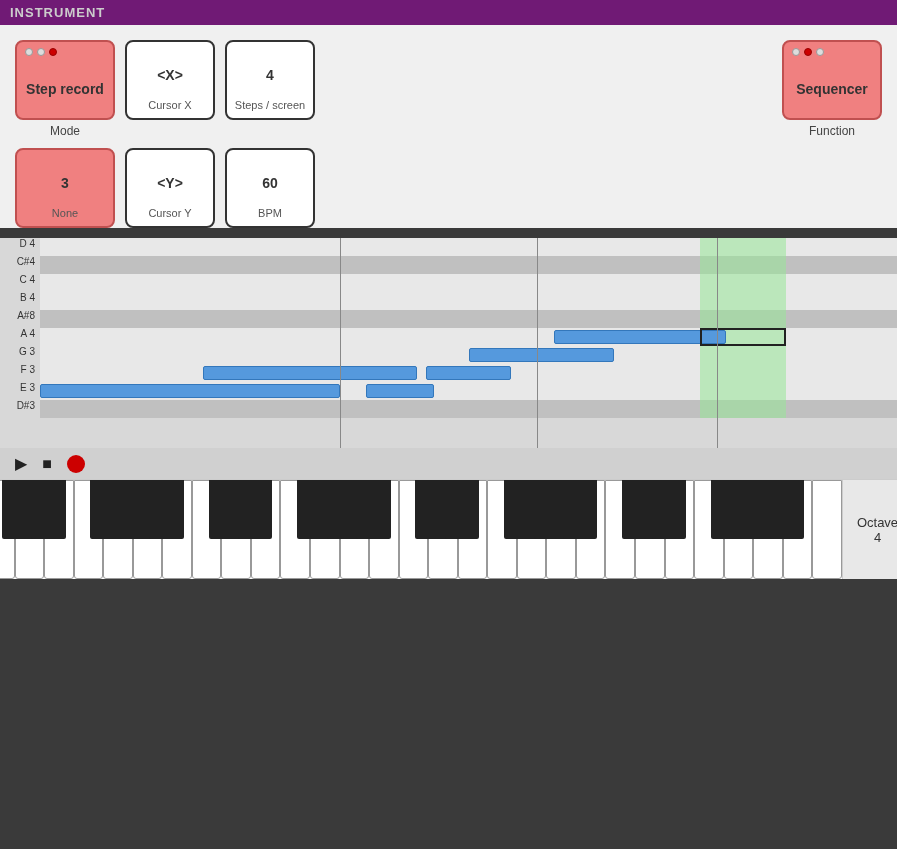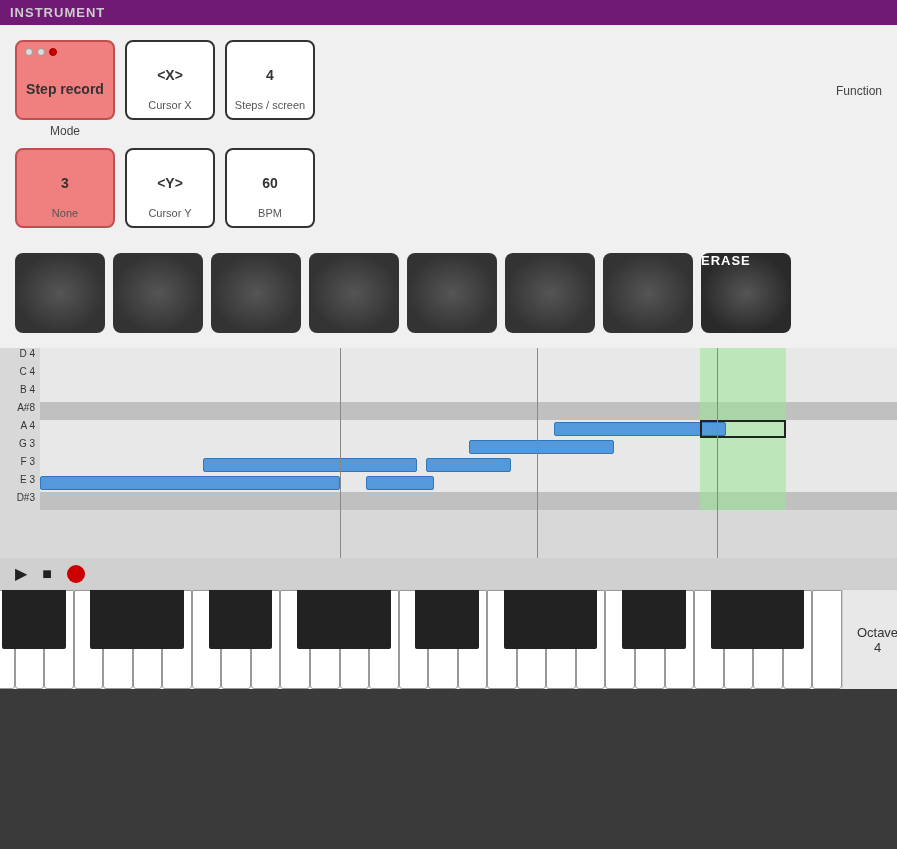--- a/index.html
+++ b/index.html
@@ -316,20 +316,28 @@
       <div class="control-group">
         <div class="control-button medium">
           <span class="btn-main-label">4</span>
           <span class="btn-sub-label">Steps / screen</span>
         </div>
       </div>
 
     </div>
 
     <div class="control-group">
+      <div class="control-button large pink">
+        <div class="control-dots">
+          <div class="dot"></div>
+          <div class="dot red-active"></div>
+          <div class="dot"></div>
+        </div>
+        <span class="btn-main-label">Sequencer</span>
+      </div>
       <span class="control-label">Function</span>
     </div>
   </div>
 
   <div class="controls-section">
     <div class="controls-left">
 
       <div class="control-group">
         <div class="control-button large pink">
           <span class="btn-main-label">3</span>
@@ -347,40 +355,36 @@
       <div class="control-group">
         <div class="control-button medium">
           <span class="btn-main-label">60</span>
           <span class="btn-sub-label">BPM</span>
         </div>
       </div>
 
     </div>
   </div>
 
-  <div class="pads-section">
-    <div class="pad"></div>
-    <div class="pad"></div>
-    <div class="pad"></div>
-    <div class="pad"></div>
-    <div class="pad"></div>
-    <div class="pad"></div>
-    <div class="pad"></div>
-    <div class="pad-erase">ERASE</div>
-  </div>
 
 </div>
 
 <div class="sequencer-outer">
 
   <div class="piano-roll" id="piano-roll-container" style="position: relative;">
 
   <div class="piano-row">
         <div class="note-label">D 4</div>
         <div class="note-lane" style="background: rgb(232, 232, 232);">
+          <div style="position: absolute; top: 0px; left: 77%; width: 10%; height: 100%; background: rgba(150, 230, 150, 0.55); pointer-events: none;"></div>
+        </div>
+      </div>
+      <div class="piano-row">
+        <div class="note-label">C#4</div>
+        <div class="note-lane" style="background: rgb(192, 192, 192);">
           <div style="position: absolute; top: 0px; left: 77%; width: 10%; height: 100%; background: rgba(150, 230, 150, 0.55); pointer-events: none;"></div>
         </div>
       </div>
       <div class="piano-row">
         <div class="note-label">C 4</div>
         <div class="note-lane" style="background: rgb(232, 232, 232);">
           <div style="position: absolute; top: 0px; left: 77%; width: 10%; height: 100%; background: rgba(150, 230, 150, 0.55); pointer-events: none;"></div>
         </div>
       </div>
       <div class="piano-row">

